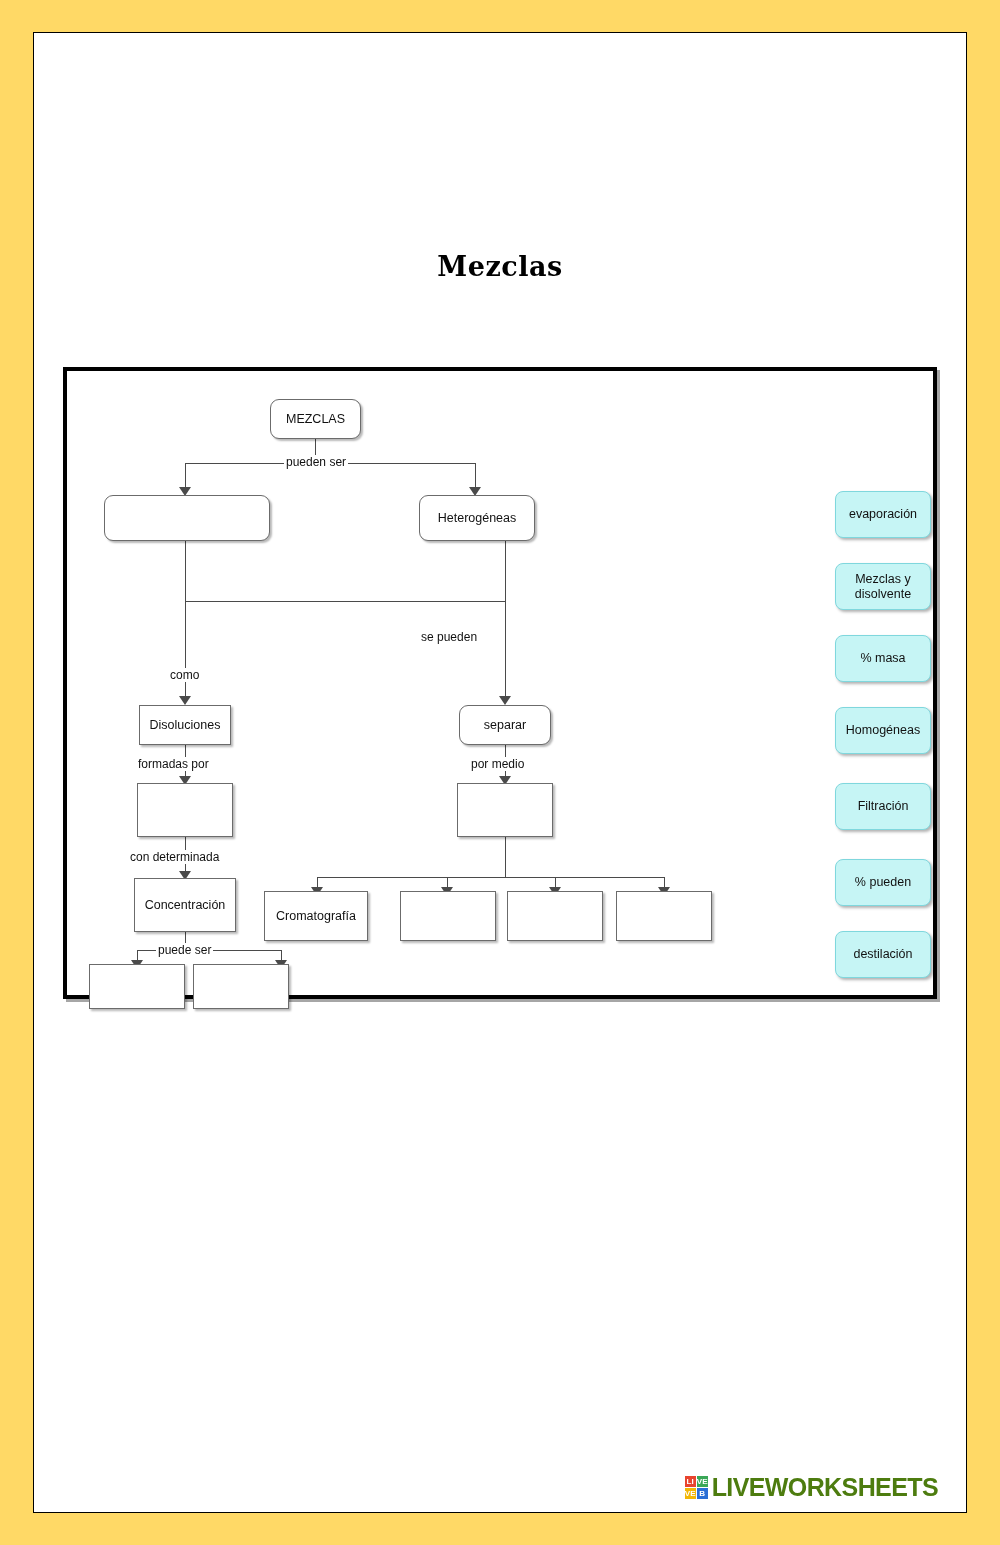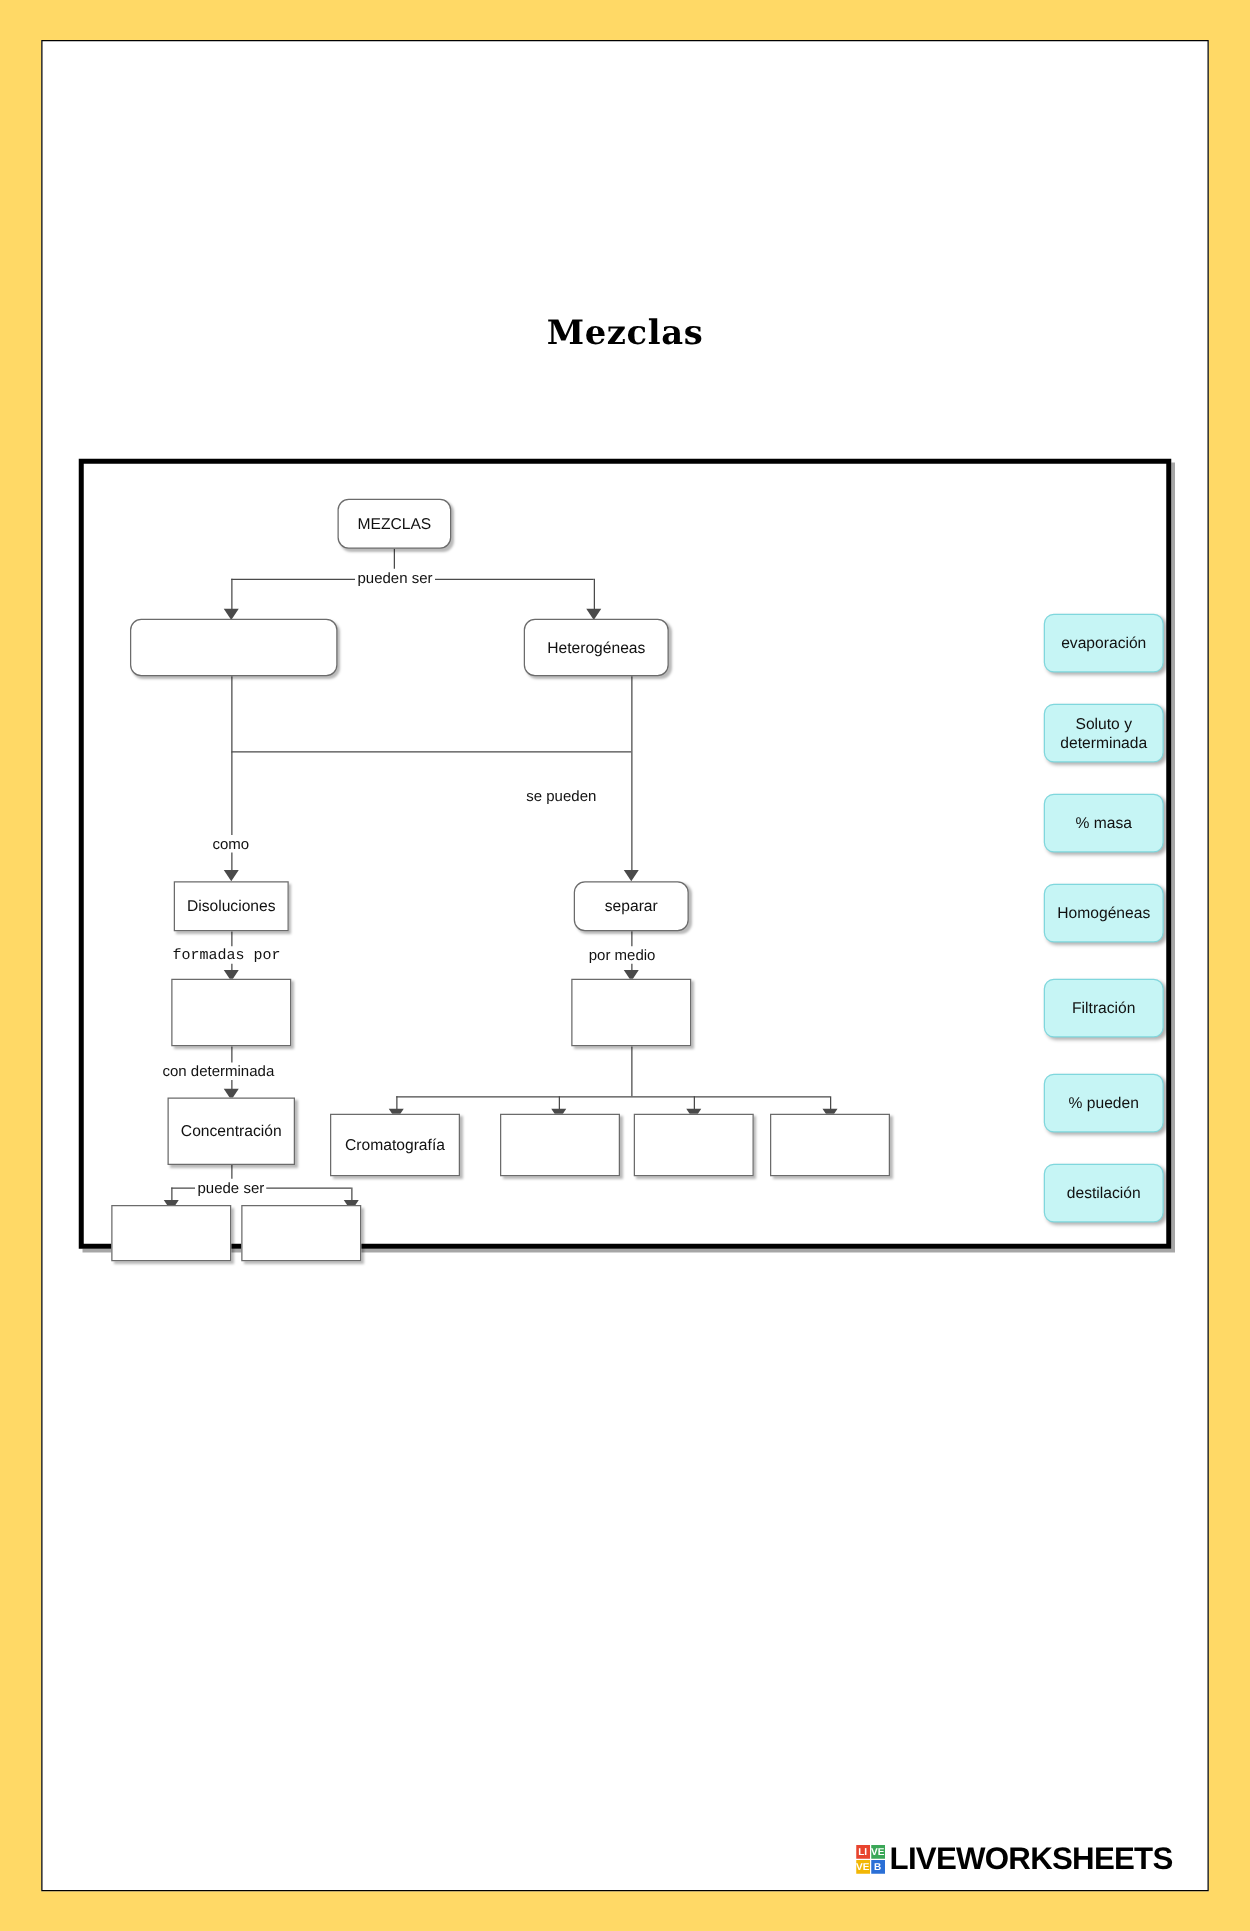--- a/index.html
+++ b/index.html
@@ -107,21 +107,21 @@
   #brand .sq span{
     display:flex;align-items:center;justify-content:center;
     font-size:8px;font-weight:bold;color:#fff;
     font-family:"Liberation Sans", sans-serif;
   }
   #brand .s1{background:#e8442e;}
   #brand .s2{background:#3aa757;}
   #brand .s3{background:#f2b705;}
   #brand .s4{background:#2a6fd6;}
   #brand .wordmark{
-    font-size:25px;font-weight:bold;color:#000000;letter-spacing:-0.6px;
+    font-size:25px;font-weight:bold;color:#4d7c0f;letter-spacing:-0.6px;
   }
 </style>
 </head>
 <body>
 
 <div id="page">
 
   <div id="title">Mezclas</div>
 
   <div id="board">
@@ -167,21 +167,21 @@
     <div class="ln v" style="left:380px;top:506px;height:14px;"></div>
     <div class="arrow" style="left:374px;top:516px;"></div>
     <div class="ln v" style="left:488px;top:506px;height:14px;"></div>
     <div class="arrow" style="left:482px;top:516px;"></div>
     <div class="ln v" style="left:597px;top:506px;height:14px;"></div>
     <div class="arrow" style="left:591px;top:516px;"></div>
 
     <div class="lbl" style="left:217px;top:84px;">pueden ser</div>
     <div class="lbl" style="left:101px;top:276px;margin-top:21px;">como</div>
     <div class="lbl" style="left:352px;top:259px;">se pueden</div>
-    <div class="lbl" style="left:69px;top:386px;font-family:Liberation Mono, monospace;">formadas por</div>
+    <div class="lbl" style="left:69px;top:386px;">formadas por</div>
     <div class="lbl" style="left:402px;top:386px;">por medio</div>
     <div class="lbl" style="left:61px;top:479px;">con determinada</div>
     <div class="lbl" style="left:89px;top:572px;">puede ser</div>
 
     <div class="node round" style="left:203px;top:28px;width:91px;height:40px;">MEZCLAS</div>
 
     <div class="node round" style="left:37px;top:124px;width:166px;height:46px;"></div>
 
     <div class="node round" style="left:352px;top:124px;width:116px;height:46px;">Heterogéneas</div>
 
@@ -201,21 +201,21 @@
 
     <div class="node" style="left:440px;top:520px;width:96px;height:50px;"></div>
 
     <div class="node" style="left:549px;top:520px;width:96px;height:50px;"></div>
 
     <div class="node" style="left:22px;top:593px;width:96px;height:45px;"></div>
 
     <div class="node" style="left:126px;top:593px;width:96px;height:45px;"></div>
 
     <div class="chip" style="top:120px;">evaporación</div>
-    <div class="chip" style="top:192px;">Soluto y determinada</div>
+    <div class="chip" style="top:192px;">Mezclas y disolvente</div>
     <div class="chip" style="top:264px;">% masa</div>
     <div class="chip" style="top:336px;">Homogéneas</div>
     <div class="chip" style="top:412px;">Filtración</div>
     <div class="chip" style="top:488px;">% pueden</div>
     <div class="chip" style="top:560px;">destilación</div>
 
   </div>
 
   <div id="brand">
     <div class="sq">

